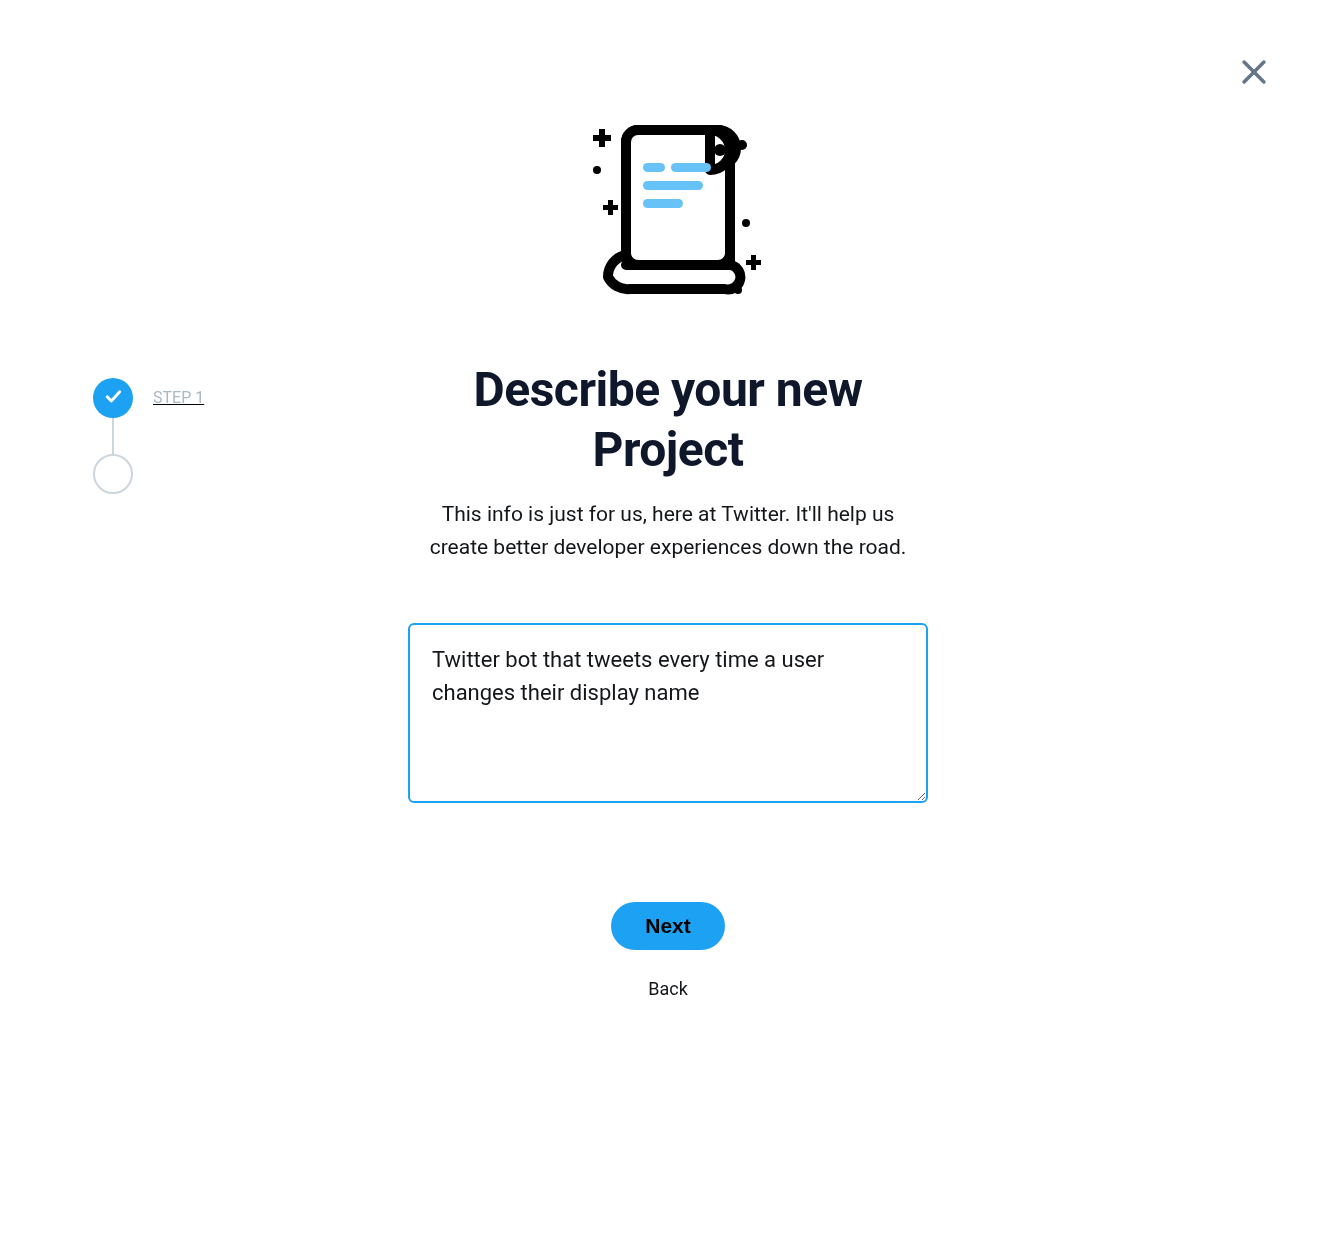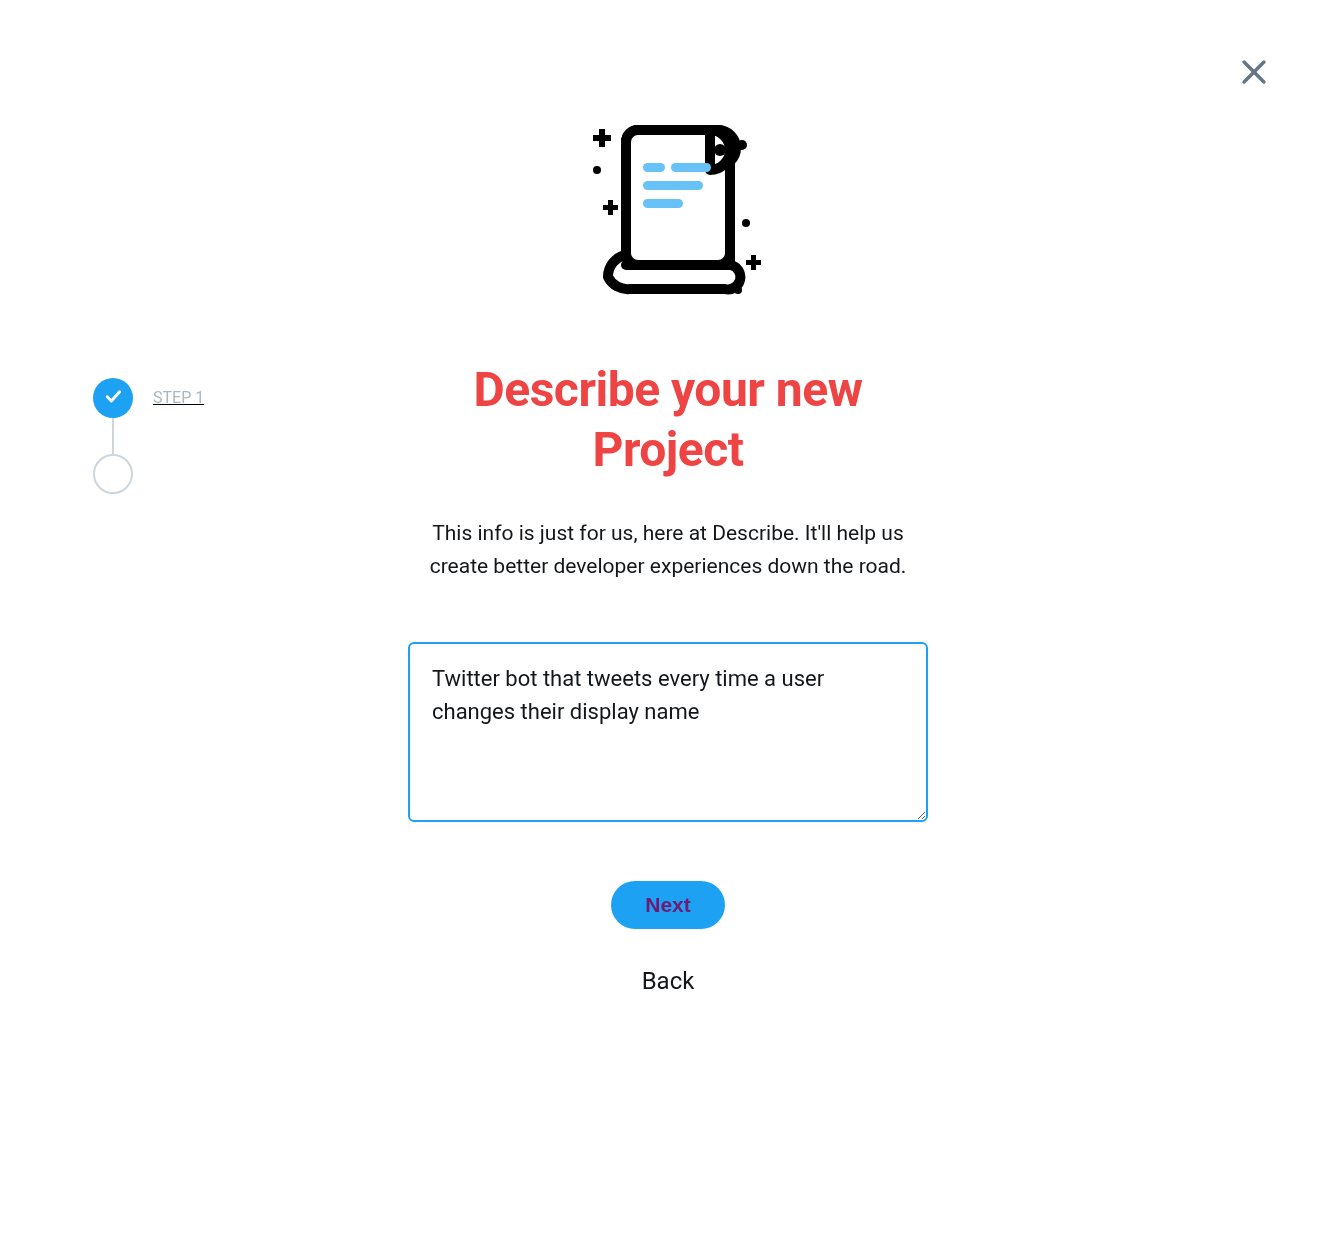--- a/index.html
+++ b/index.html
@@ -93,23 +93,23 @@
       position: absolute;
       top: 360px;
       left: 50%;
       transform: translateX(-50%);
       width: 520px;
       text-align: center;
     }
     .heading {
       font-size: 48px;
       font-weight: 700;
-      color: #ef4444;
+      color: #0f172a;
       line-height: 1.25;
-      margin-bottom: 37px;
+      margin-bottom: 18px;
       letter-spacing: -0.5px;
     }
     .subtext {
       font-size: 21px;
       color: #14171a;
       line-height: 1.55;
       margin-bottom: 60px;
       padding: 0 4px;
     }
     .textarea {
@@ -124,32 +124,33 @@
       line-height: 1.5;
       resize: both;
       outline: none;
       text-align: left;
     }
     .actions {
       margin-top: 55px;
     }
     .next-button {
       background: #1DA1F2;
-      color: #701a75;
+      color: #000000;
       border: none;
       border-radius: 999px;
       font-size: 21px;
       font-weight: 700;
       padding: 12px 34px;
       cursor: pointer;
+      margin-top: 40px;
     }
     .back-link {
       display: block;
-      margin-top: 38px;
-      font-size: 24px;
+      margin-top: 28px;
+      font-size: 18px;
       color: #14171a;
       text-decoration: none;
       cursor: pointer;
     }
   </style>
 </head>
 <body>
 
 <div class="close-button">
   <span>
@@ -222,19 +223,19 @@
     <div class="step-label">STEP 1</div>
   </div>
   <div class="step">
     <div class="step-circle pending"></div>
     <div class="step-label"></div>
   </div>
 </div>
 
 <div class="main">
   <h1 class="heading">Describe your new Project</h1>
-  <p class="subtext">This info is just for us, here at Describe. It'll help us create better developer experiences down the road.</p>
+  <p class="subtext">This info is just for us, here at Twitter. It'll help us create better developer experiences down the road.</p>
   <textarea class="textarea" style="">Twitter bot that tweets every time a user changes their display name</textarea>
   <div class="actions">
     <button class="next-button">Next</button>
     <a class="back-link">Back</a>
   </div>
 </div>
 
 </body></html>

